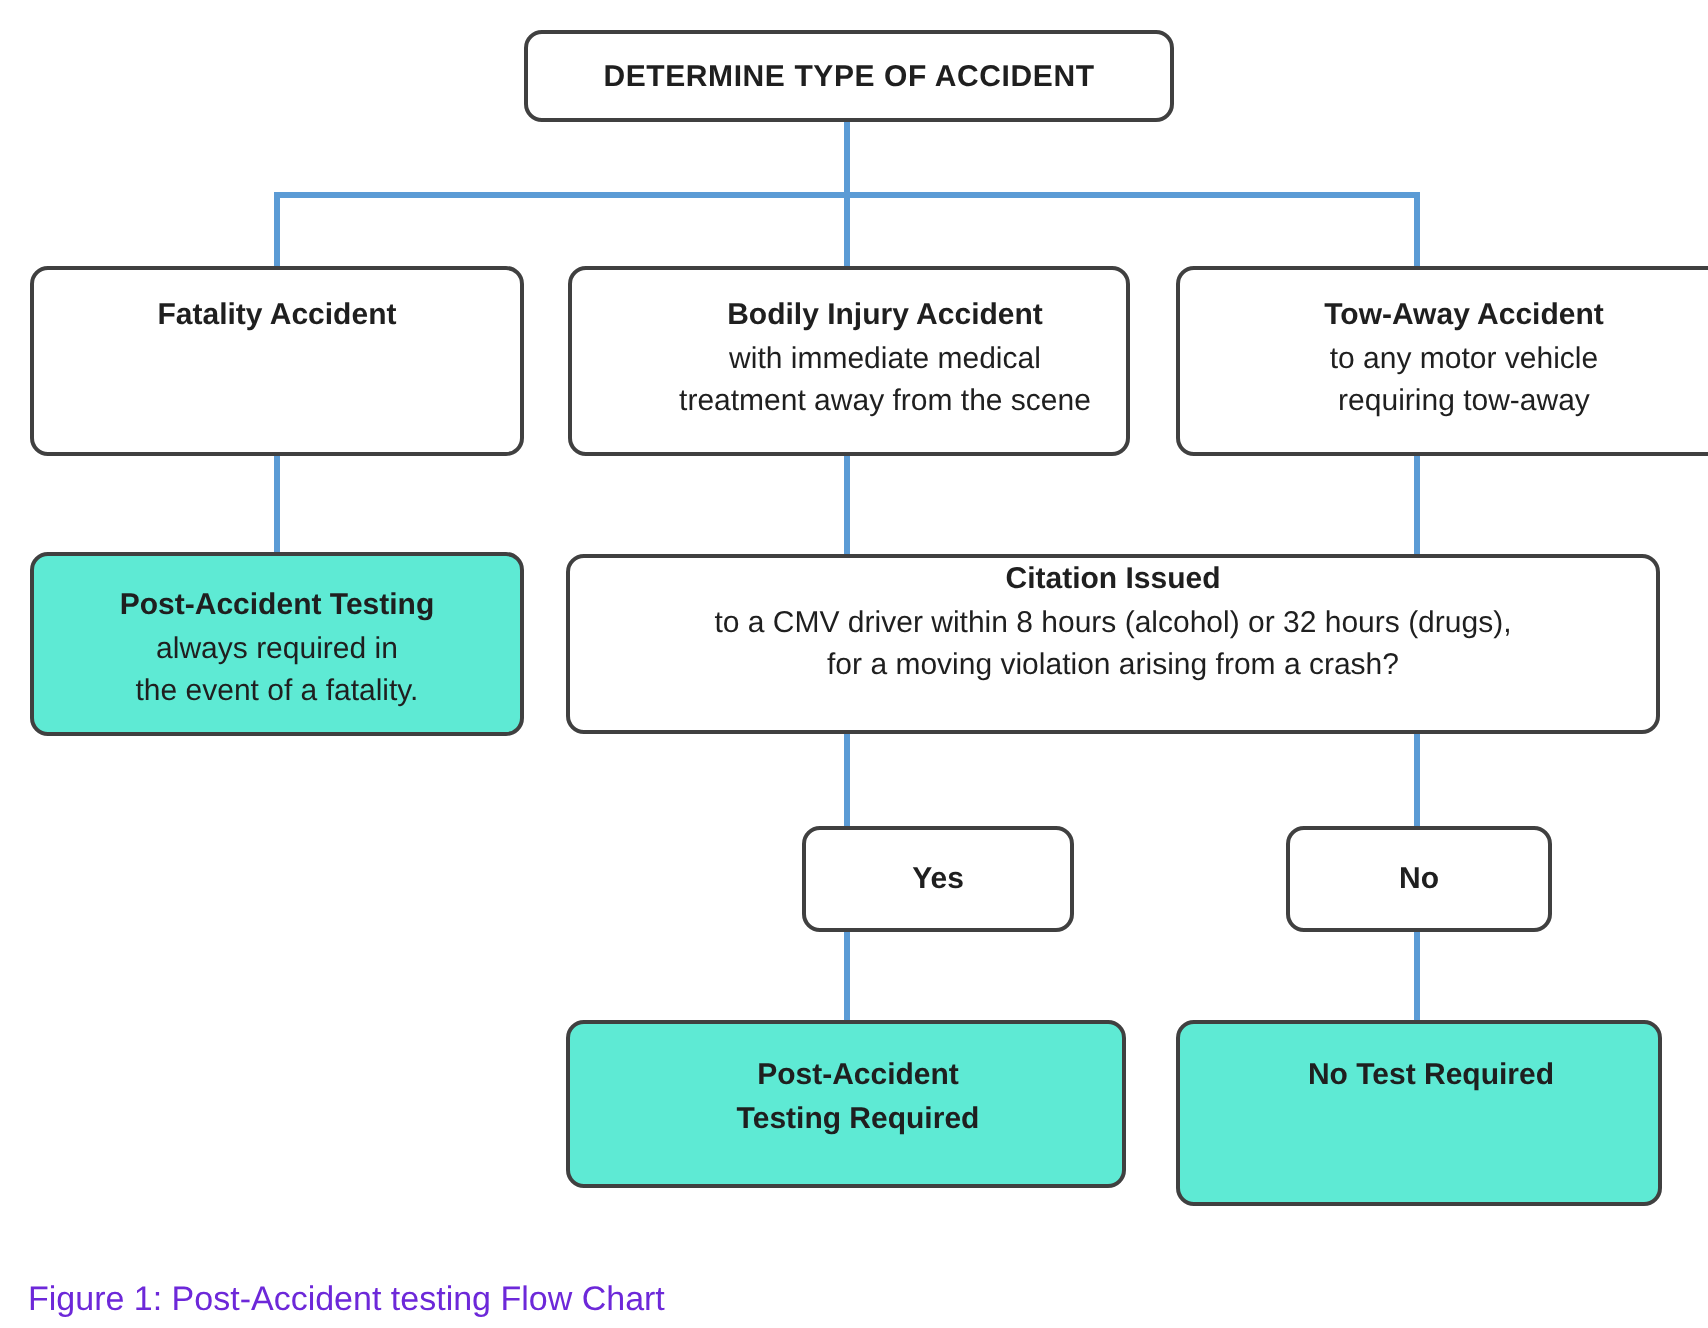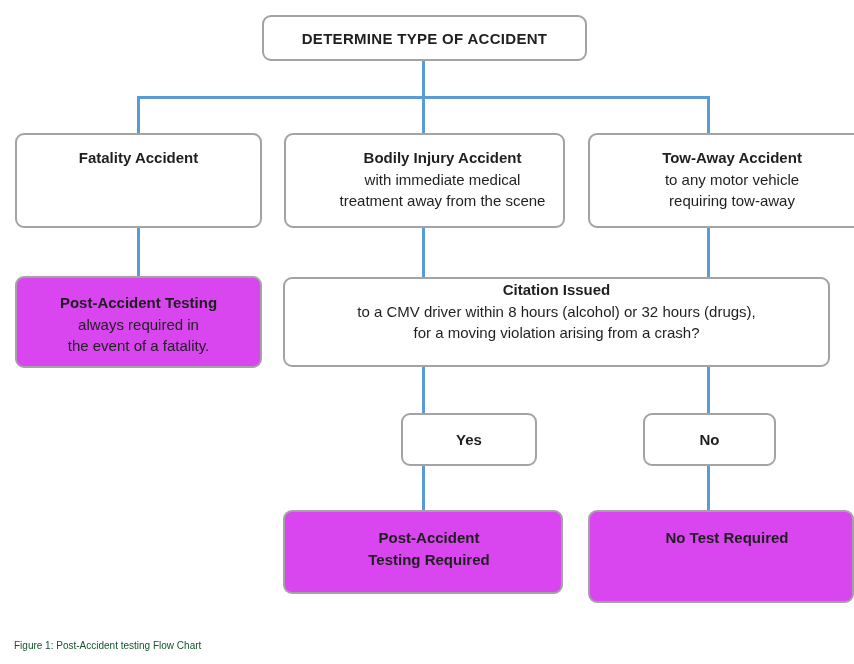--- a/index.html
+++ b/index.html
@@ -8,26 +8,26 @@
     width: 854px;
     height: 664px;
     background: #ffffff;
     font-family: "Liberation Sans", "DejaVu Sans", sans-serif;
     color: #1f1f1f;
     overflow: hidden;
   }
   .node {
     position: absolute;
     box-sizing: border-box;
-    border: 2px solid #a3a3a3;
+    border: 2px solid #404040;
     border-radius: 9px;
     background: #ffffff;
     text-align: center;
   }
-  .node.filled { background: #d946ef; }
+  .node.filled { background: #5eead4; }
   .node-title {
     font-weight: bold;
     font-size: 15px;
     line-height: 22px;
   }
   .node-line {
     font-size: 15px;
     line-height: 21px;
   }
   .pad-top { padding-top: 12px; }
@@ -42,22 +42,22 @@
     letter-spacing: 0.3px;
   }
   .line {
     position: absolute;
     background: #5b9bd5;
   }
   .caption {
     position: absolute;
     left: 14px;
     top: 640px;
-    font-size: 10px;
-    color: #14532d;
+    font-size: 17px;
+    color: #6d28d9;
   }
 </style>
 </head>
 <body>
 
 <div class="canvas">
 
   <div class="line" style="left:422px; top:60px; width:3px; height:38px;"></div>
   <div class="line" style="left:137px; top:96px; width:573px; height:3px;"></div>
   <div class="line" style="left:137px; top:96px; width:3px; height:37px;"></div>
@@ -112,19 +112,19 @@
 
   <div class="node center-content" style="left:643px; top:413px; width:133px; height:53px;">
     <span class="node-title">No</span>
   </div>
 
   <div class="node filled" style="left:283px; top:510px; width:280px; height:84px; padding-top:15px;padding-left:12px;">
     <div class="node-title">Post-Accident</div>
     <div class="node-title">Testing Required</div>
   </div>
 
-  <div class="node filled" style="left:588px; top:510px; width:266px; height:93px; padding-top:15px;padding-left:12px;">
+  <div class="node filled" style="left:588px; top:510px; width:243px; height:93px; padding-top:15px;padding-left:12px;">
     <div class="node-title">No Test Required</div>
   </div>
 
   <div class="caption">Figure 1: Post-Accident testing Flow Chart</div>
 
 </div>
 
 </body></html>

